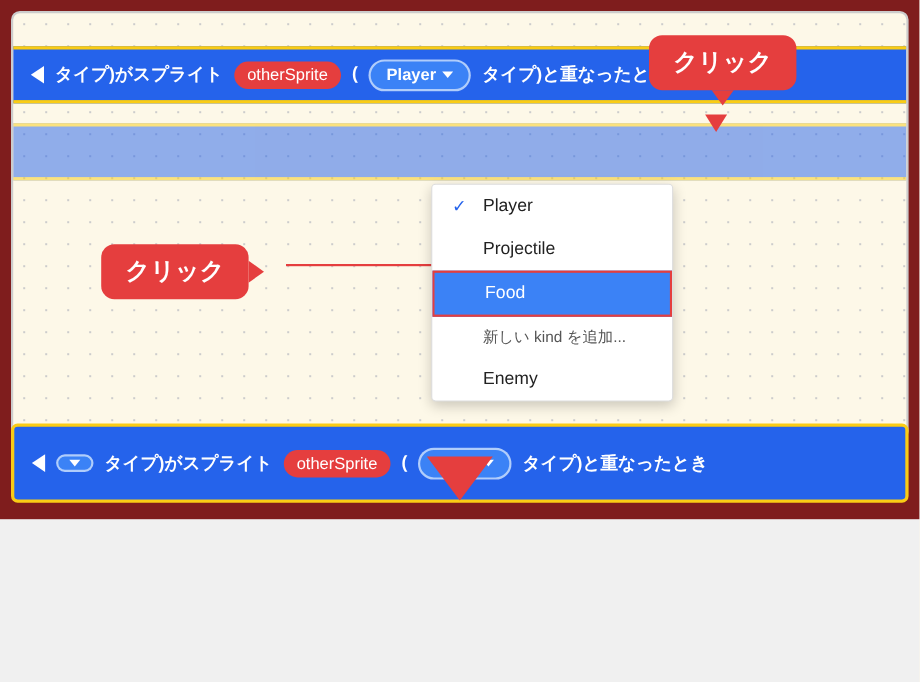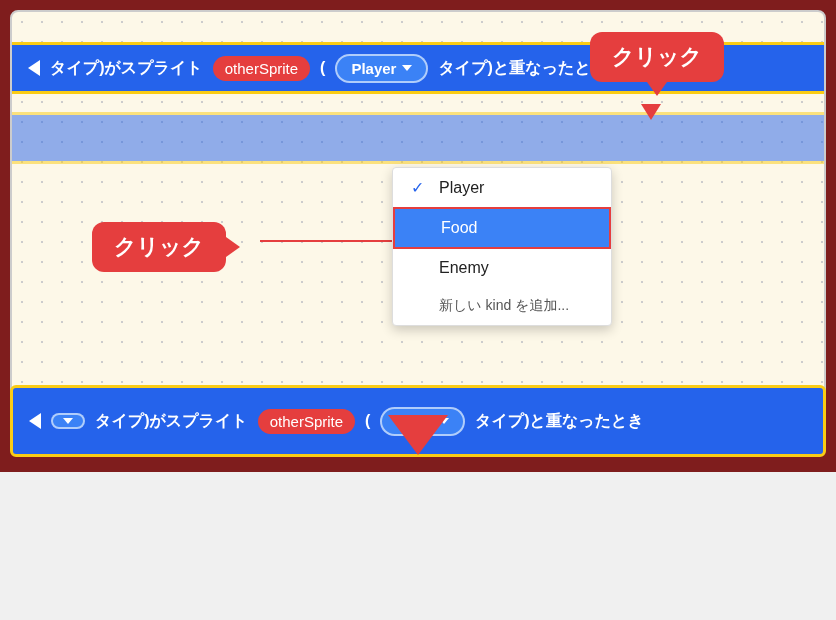--- a/index.html
+++ b/index.html
@@ -336,34 +336,38 @@
 
       <div class="connector-line"></div>
 
       <div class="dropdown-menu">
 
         <div class="dropdown-item selected">
           <span class="check-icon">✓</span>
           <span>Player</span>
         </div>
 
+        <div class="dropdown-item">
+          <span class="check-icon"> </span>
+          <span>Projectile</span>
+        </div>
 
         <div class="dropdown-item highlighted">
           <span class="check-icon"> </span>
           <span>Food</span>
         </div>
 
+        <div class="dropdown-item add-new">
+          <span class="check-icon"> </span>
+          <span>新しい kind を追加...</span>
+        </div>
+
         <div class="dropdown-item">
           <span class="check-icon"> </span>
           <span>Enemy</span>
-        </div>
-
-        <div class="dropdown-item add-new">
-          <span class="check-icon"> </span>
-          <span>新しい kind を追加...</span>
         </div>
 
       </div>
 
     </div>
   </div>
 
   <div class="arrow-down-container">
     <div class="arrow-down"></div>
   </div>

